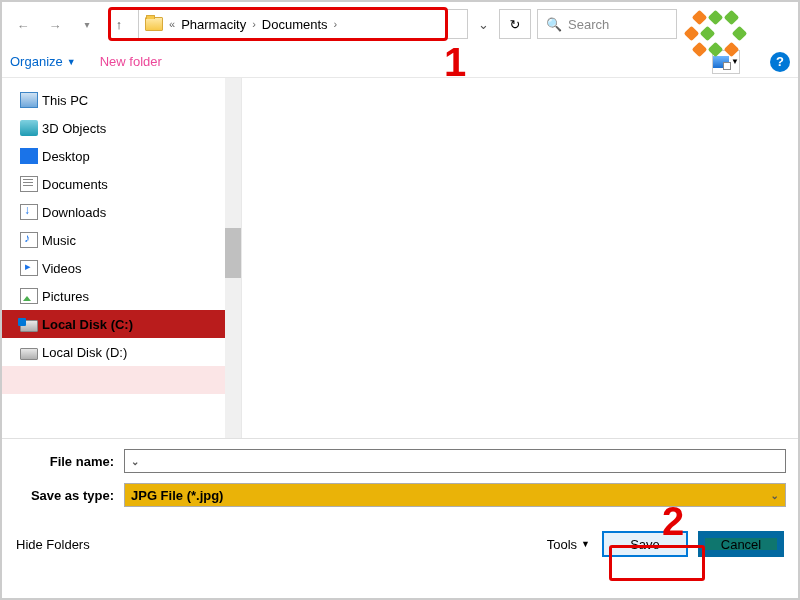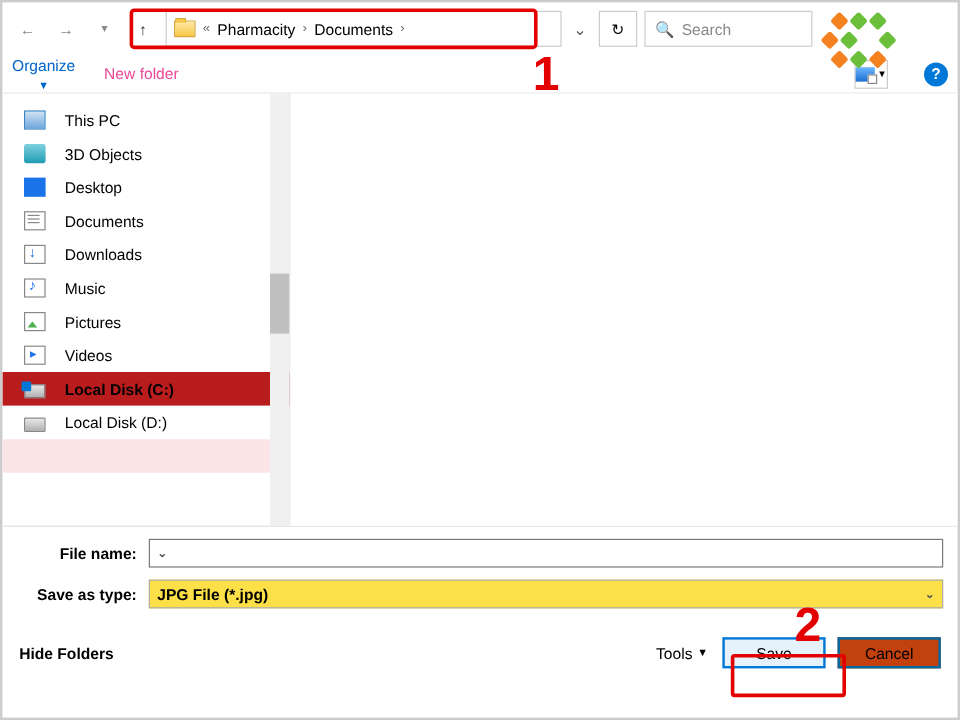--- a/index.html
+++ b/index.html
@@ -15,33 +15,33 @@
 .crumb-sep { color: #666; font-size: 11px; }
 .crumb { color: #000; }
 .addr-drop { margin-left: 4px; color:#555; }
 .refresh-btn { width: 32px; height: 30px; border:1px solid #ccc; display:flex; align-items:center; justify-content:center; margin-left:4px; }
 .search-box { flex: 1; height: 30px; border:1px solid #ccc; display:flex; align-items:center; padding:0 8px; gap:6px; color:#888; max-width:140px; }
 .addr-highlight { position:absolute; left:106px; top:5px; width:340px; height:34px; border:3px solid #e30000; border-radius:4px; pointer-events:none; }
 .callout-1 { position:absolute; left:442px; top:38px; font-size:40px; font-weight:bold; color:#e30000; pointer-events:none; }
 
 
 .toolbar-row { height: 32px; display:flex; align-items:center; padding:0 8px; gap:24px; border-bottom:1px solid #e8e8e8; }
-.org-btn { color:#0066cc; display:flex; align-items:center; gap:4px;flex-direction:column; }
+.org-btn { color:#0066cc; display:flex; align-items:center; gap:4px; }
 .nf-btn { color:#ec4899; }
 .toolbar-spacer { flex:1; }
 .view-btn { width:28px; height:24px; border:1px solid #ccc; display:flex; align-items:center; justify-content:center; position:relative; }
 .view-ico { width:18px; height:12px; background:linear-gradient(#6fb7ff,#1a6fd1); position:relative; }
 .view-ico::after { content:""; position:absolute; right:-2px; bottom:-2px; width:6px;height:6px; background:#fff; border:1px solid #888;}
 .help-btn { width:20px; height:20px; border-radius:50%; background:#0078d7; color:#fff; display:flex; align-items:center; justify-content:center; font-weight:bold; font-size:13px; margin-left:6px; }
 
 
 .main { display:flex; height: 360px; }
 .sidebar { width: 240px; border-right:1px solid #e8e8e8; padding-top:8px; position:relative; }
 .sb-scroll-up { position:absolute; top:4px; right:6px; color:#666; font-size:10px; }
-.sb-item { height:28px; display:flex; align-items:center; gap:16px; padding-left:18px; cursor:default; }
+.sb-item { height:28px; display:flex; align-items:center; gap:4px; padding-left:18px; cursor:default; }
 .sb-item.selected { background:#b91c1c;font-weight:bold; }
 .sb-item.pink { background:#fbe5e6; }
 .ico { width:18px; height:16px; display:inline-block; position:relative; }
 .ico-pc { background:linear-gradient(#cfe2f3,#6fa8dc); border:1px solid #3d85c6; }
 .ico-3d { background:linear-gradient(#7fd1e0,#1f9bb3); border-radius:2px; }
 .ico-desk { background:#1a73e8; }
 .ico-doc { background:#fff; border:1px solid #888; }
 .ico-doc::before { content:""; position:absolute; left:2px; top:2px; width:10px; height:1px; background:#888; box-shadow:0 3px 0 #888,0 6px 0 #888; }
 .ico-dl { background:#fff; border:1px solid #888; }
 .ico-dl::after { content:"↓"; position:absolute; left:3px; top:-2px; color:#1a73e8; font-size:12px; font-weight:bold;}
@@ -55,29 +55,29 @@
 .ico-disk.c::after{content:""; position:absolute; left:-3px; top:-3px; width:8px;height:8px; background:#0078d7; border-radius:1px;}
 .files { flex:1; background:#fff; }
 .sb-scroll { position:absolute; right:0; top:0; bottom:0; width:16px; background:#f0f0f0; }
 .sb-thumb { position:absolute; right:0; top:150px; width:16px; height:50px; background:#c0c0c0; }
 
 
 .bottom { border-top:1px solid #e0e0e0; padding:10px 12px 0 12px;font-weight:bold; }
 .form-row { display:flex; align-items:center; margin-bottom:10px; }
 .form-label { width:110px; text-align:right; padding-right:10px; }
 .form-input { flex:1; height:24px; border:1px solid #7a7a7a; padding:0 6px; background:#fff; display:flex; align-items:center; justify-content:space-between; }
-.form-input.combo { background:#fde047; border:1px solid #adadad; }
+.form-input.combo { background:#eab308; border:1px solid #adadad; }
 .drop-caret { color:#555; font-size:10px; }
 
 
 .footer { display:flex; align-items:center; padding:14px 14px; gap:10px; }
 .footer-spacer { flex:1; }
-.hide-folders { color:#000;font-weight:bold; }
+.hide-folders { color:#000; }
 .tools { display:flex; align-items:center; gap:4px; margin-right:2px; }
-.btn { width:86px; height:26px; border:2px solid #0369a1; background:#c2410c; display:flex; align-items:center; justify-content:center; }
+.btn { width:86px; height:26px; border:7px solid #0369a1; background:#0f766e; display:flex; align-items:center; justify-content:center; }
 .btn.primary { border:2px solid #0078d7; background:#e5f1fb; }
 .save-highlight { position:absolute; left:607px; bottom:17px; width:96px; height:36px; border:3px solid #e30000; border-radius:3px; pointer-events:none; }
 .callout-2 { position:absolute; left:660px; bottom:54px; font-size:40px; font-weight:bold; color:#e30000; pointer-events:none; }
 
 
 .watermark { position:absolute; right:34px; top:6px; text-align:right; pointer-events:none; }
 .wm-dots { width:90px; height:56px; position:relative; margin-left:auto; }
 .dot { position:absolute; width:11px; height:11px; border-radius:2px; transform:rotate(45deg);}
 .wm-text { font-size:20px; font-weight:600; letter-spacing:-0.5px; }
 .wm-text .g { color:#6bbf3b; }
@@ -145,26 +145,26 @@
       </div>
     <div class="sb-item">
         <span class="ico ico-dl"></span>
         <span>Downloads</span>
       </div>
     <div class="sb-item">
         <span class="ico ico-music"></span>
         <span>Music</span>
       </div>
     <div class="sb-item">
+        <span class="ico ico-vid"></span>
+        <span>Videos</span>
+      </div>
+    <div class="sb-item">
         <span class="ico ico-pic"></span>
         <span>Pictures</span>
-      </div>
-    <div class="sb-item">
-        <span class="ico ico-vid"></span>
-        <span>Videos</span>
       </div>
     <div class="sb-item selected">
         <span class="ico ico-disk c"></span>
         <span>Local Disk (C:)</span>
       </div>
     <div class="sb-item">
         <span class="ico ico-disk"></span>
         <span>Local Disk (D:)</span>
       </div>
     <div class="sb-item pink">

